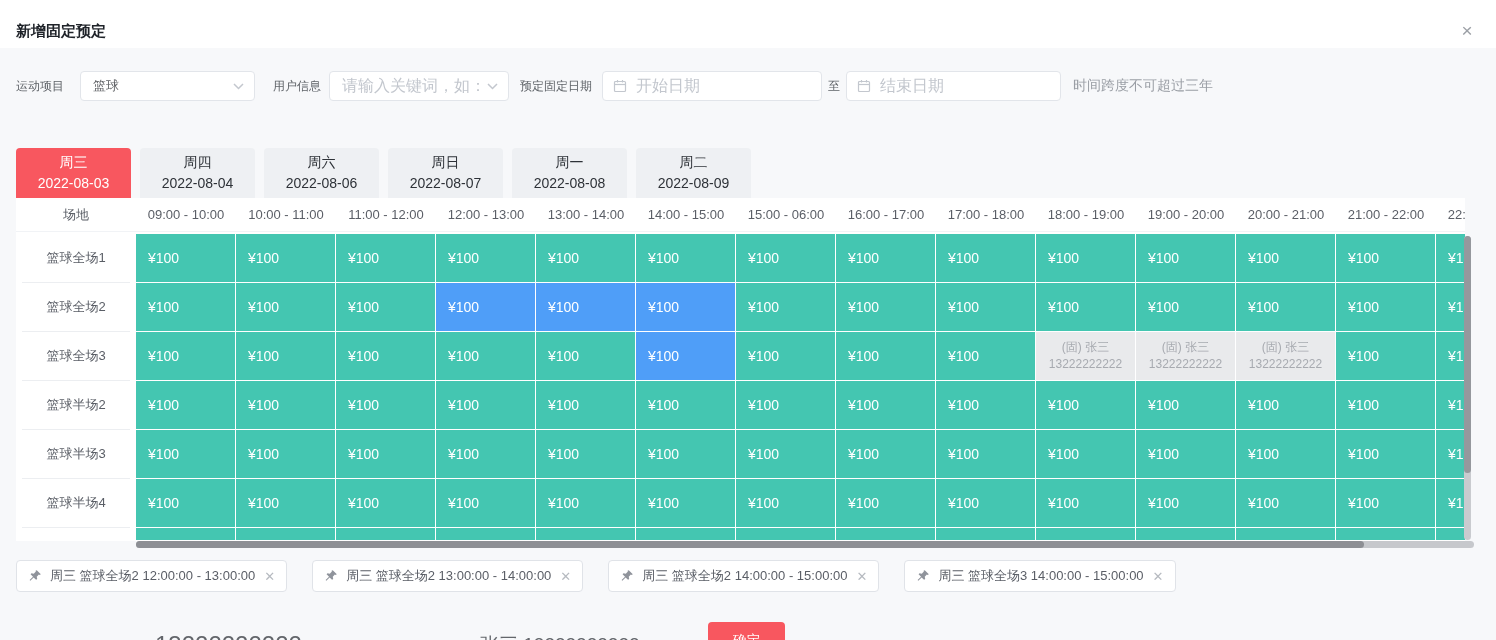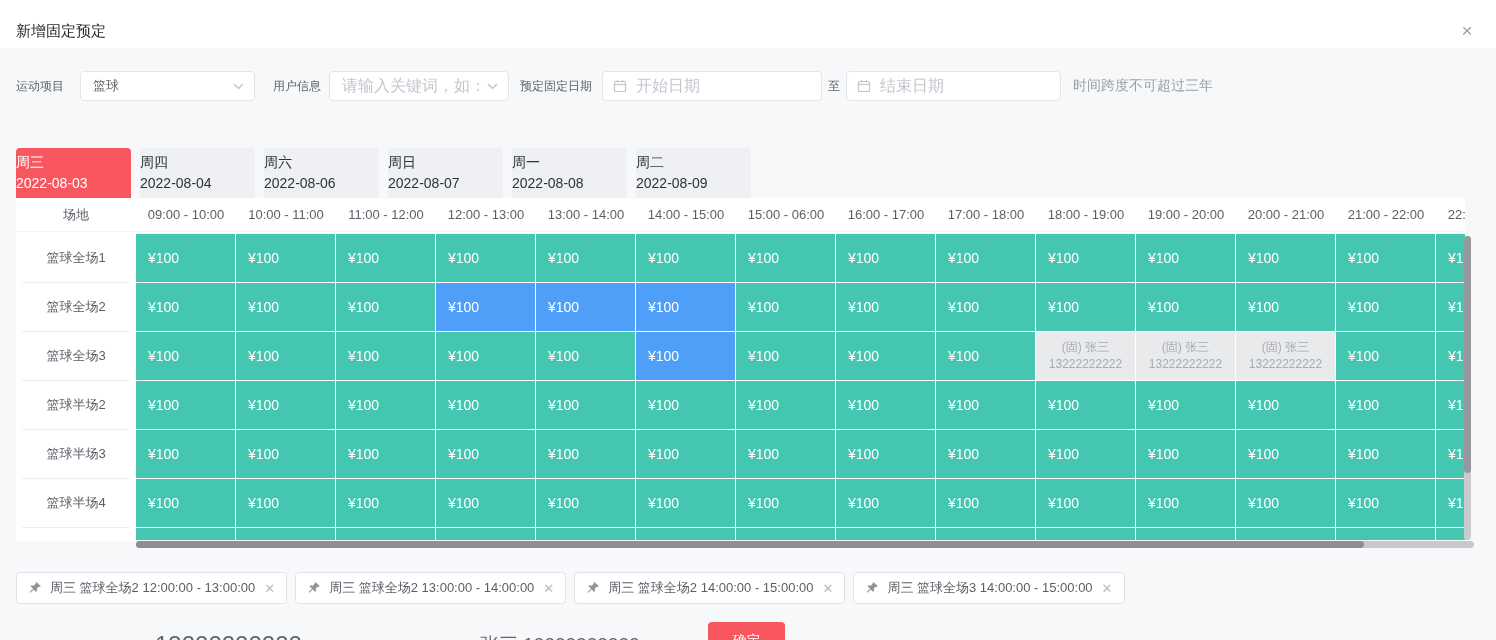--- a/index.html
+++ b/index.html
@@ -3,38 +3,38 @@
 <meta charset="utf-8">
 <style>
   html,body{margin:0;padding:0}
   body{
     width:1496px;height:640px;position:relative;overflow:hidden;
     background:#fff;font-family:"Liberation Sans","DejaVu Sans",sans-serif;
     -webkit-font-smoothing:antialiased;
   }
   .body-bg{position:absolute;top:48px;left:0;right:0;bottom:0;background:#f7f8fa}
   
-  .modal-title{position:absolute;left:16px;top:22px;font-size:15px;font-weight:400;color:#1f2329}
+  .modal-title{position:absolute;left:16px;top:22px;font-size:15px;font-weight:700;color:#1f2329}
   .modal-close{position:absolute;right:18px;top:20px;width:22px;height:22px;line-height:22px;text-align:center;
     font-size:19px;color:#9ca0a6;cursor:pointer}
   
   .filters{position:absolute;top:71px;left:16px;height:30px;display:flex;align-items:center;white-space:nowrap}
   .flabel{font-size:12px;color:#5f6368}
   .control{height:30px;background:#fff;border:1px solid #e2e5ea;border-radius:4px;display:flex;align-items:center;
     box-sizing:border-box;padding:0 10px}
   .control input{border:none;outline:none;background:transparent;font-size:16px;color:#6d28d9;width:100%;
     font-family:Liberation Serif, serif}
   .control input::placeholder{color:#c3c7ce}
   .sel-value{flex:1;font-size:13px;color:#606266;padding-left:2px}
   .icon-gap{margin-right:7px;display:flex;align-items:center}
   .hint{font-size:14px;color:#9a9ea5;margin-left:12px}
   
   .tabs{position:absolute;top:148px;left:16px;display:flex}
   .tab{width:115px;height:50px;margin-right:9px;background:#eef0f3;border-radius:4px 4px 0 0;cursor:pointer;
-    display:flex;flex-direction:column;justify-content:center;font-size:14px;color:#2e3238;line-height:21px}
+    display:flex;flex-direction:column;align-items:center;justify-content:center;font-size:14px;color:#2e3238;line-height:21px}
   .tab.selected{background:#f8575f;color:#fff}
   
   .table{position:absolute;top:198px;left:16px;width:1449px;height:343px;overflow:hidden;background:#fff}
   .thead{display:flex;height:34px;border-bottom:1px solid #f1f3f6;box-sizing:border-box}
   .th{flex:none;width:100px;text-align:center;line-height:33px;font-size:13px;color:#5a5e66}
   .th.venue-h{width:120px}
   .tbody{margin-top:2px}
   .trow{display:flex;margin-bottom:1px;position:relative}
   .venue-cell{flex:none;width:120px;height:48px;background:#fff;display:flex;align-items:center;justify-content:center;
     font-size:13px;color:#5a5e66;position:relative}
@@ -44,21 +44,21 @@
   .cell.s{background:#4f9ef8}
   .cell.b{background:#e9eaec;color:#a7aab0;flex-direction:column;justify-content:center;align-items:center;
     padding:8px;font-size:12px;line-height:17px;cursor:default;text-align:center}
   .trow.partial{height:12px;overflow:hidden;margin-bottom:0}
   
   .v-track{position:absolute;left:1464px;top:236px;width:7px;height:304px;background:#c9cbcf;border-radius:4px}
   .v-thumb{position:absolute;left:0;top:0;width:7px;height:237px;background:#95989d;border-radius:4px;cursor:pointer}
   .h-track{position:absolute;left:136px;top:541px;width:1338px;height:7px;background:#c6c8cc;border-radius:4px}
   .h-thumb{width:1228px;height:7px;background:#8d8f94;border-radius:4px;cursor:pointer}
   
-  .tags{position:absolute;top:572px;left:16px;display:flex;gap:8px}
+  .tags{position:absolute;top:560px;left:16px;display:flex;gap:25px}
   .tag{height:32px;background:#fff;border:1px solid #e0e3e8;border-radius:4px;display:flex;align-items:center;
     padding:0 11px;font-size:13px;color:#5a5e66;box-sizing:border-box}
   .tag .pin{margin-right:8px;display:flex}
   .tag .x{margin-left:9px;color:#b6bac0;font-size:13px;cursor:pointer}
   
   .confirm-btn{position:absolute;left:708px;top:622px;width:77px;height:36px;background:#f8575f;border:none;
     border-radius:4px;color:#fff;font-size:14px;font-family:inherit;display:flex;justify-content:center;
     align-items:flex-start;padding-top:10px;cursor:pointer}
   .frag{position:absolute;color:#63666b;white-space:nowrap}
   .frag.f1{left:155px;top:631px;font-size:24px}

